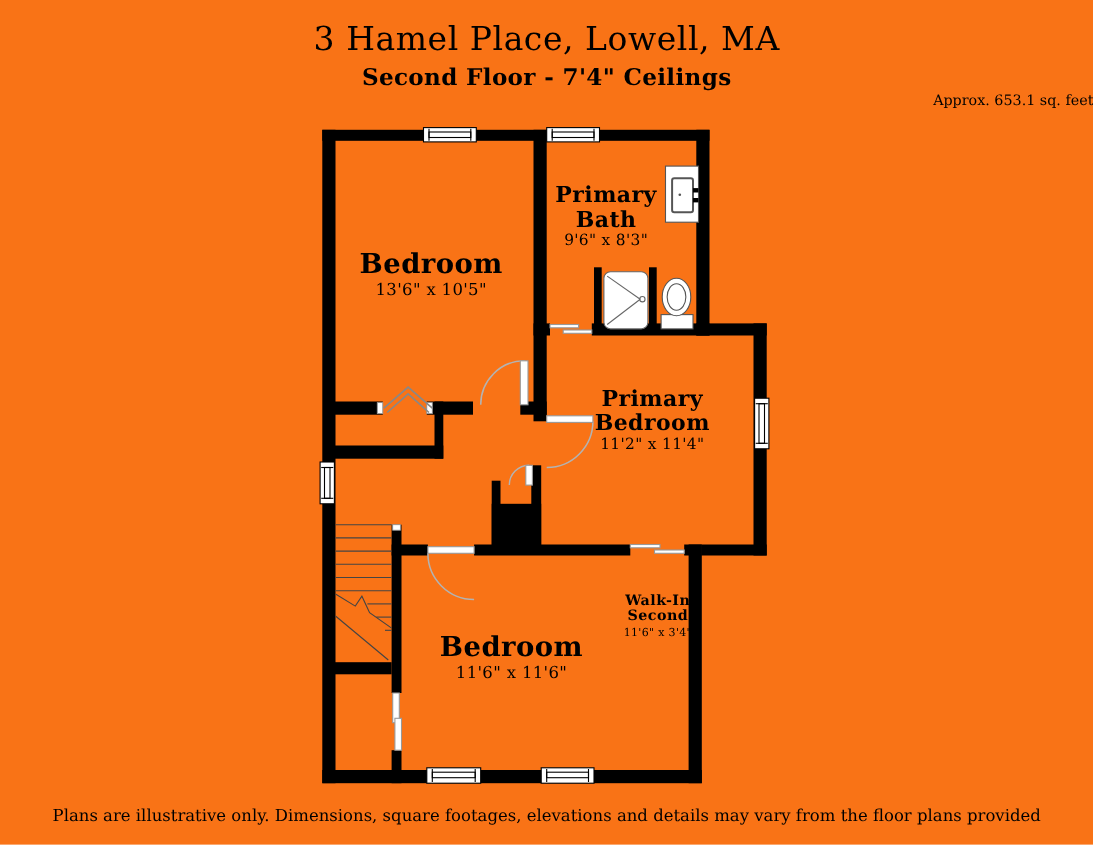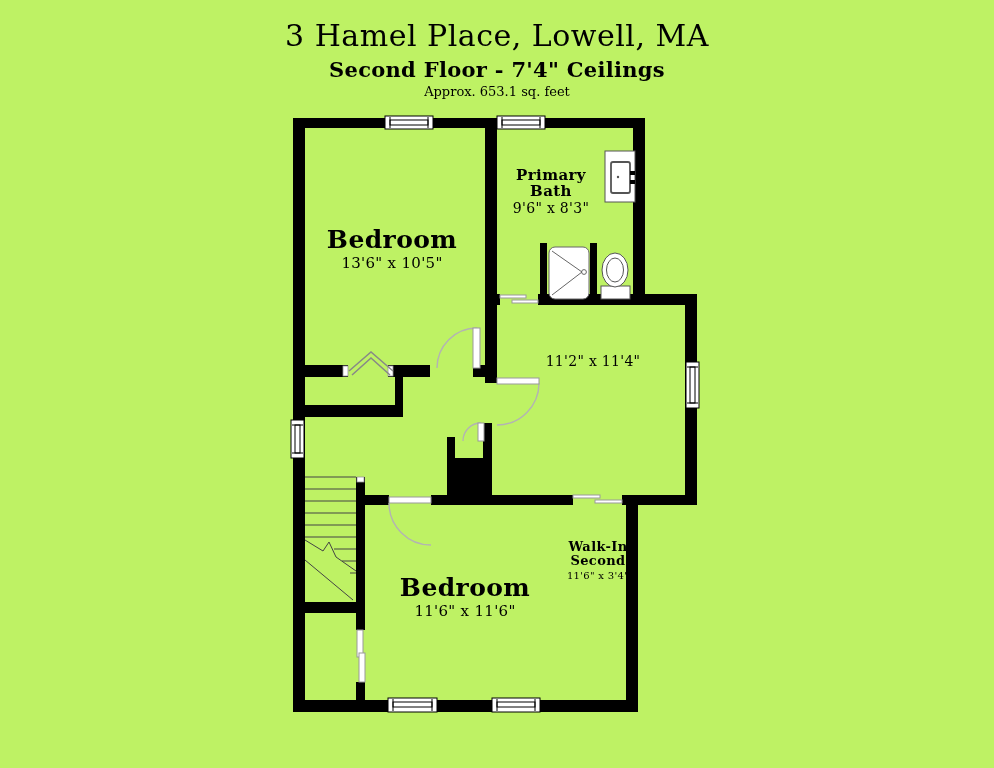--- a/index.html
+++ b/index.html
@@ -1,28 +1,28 @@
 <!DOCTYPE html>
 <html><head>
 <meta charset="utf-8">
 <style>
   html,body{margin:0;padding:0;background:#fff;}
-  .page{position:relative;width:994px;height:768px;background:#bef264;overflow:hidden;
+  .page{position:relative;width:994px;height:768px;background:#f97316;overflow:hidden;
         font-family:"DejaVu Serif","Liberation Serif",serif;color:#000;}
   .hdr{position:absolute;left:0;top:0;width:100%;text-align:center;}
   .title{font-size:30px;font-weight:normal;margin:18px 0 0 0;letter-spacing:.5px;}
   .subtitle{font-size:21px;font-weight:bold;margin:4px 0 0 0;letter-spacing:.3px;}
-  .areanote{font-size:13px;margin:2px 0 0 0;}
+  .areanote{font-size:13px;margin:2px 0 0 0;text-align:right;}
   .plan-svg{position:absolute;left:0;top:0;}
   .room-label{position:absolute;transform:translateX(-50%);text-align:center;line-height:1.08;}
   .room-name{font-weight:bold;letter-spacing:.4px;}
   .room-dims{letter-spacing:.3px;margin-top:2px;}
   .lbl-lg .room-name{font-size:25px;}
   .lbl-lg .room-dims{font-size:15px;}
-  .lbl-md .room-name{font-size:15px;}
+  .lbl-md .room-name{font-size:20px;}
   .lbl-md .room-dims{font-size:14px;}
   .lbl-sm .room-name{font-size:13px;line-height:1.1;}
   .lbl-sm .room-dims{font-size:10px;}
   .footer{position:absolute;left:0;top:732px;width:100%;text-align:center;font-size:15px;}
 </style>
 </head>
 <body>
 
 <div class="page">
 
@@ -190,27 +190,29 @@
     <div class="room-name">Bedroom</div>
     <div class="room-dims">13'6" x 10'5"</div>
   </div>
 
   <div class="room-label lbl-md" style="left:551px;top:167px;width:110px;">
     <div class="room-name">Primary Bath</div>
     <div class="room-dims">9'6" x 8'3"</div>
   </div>
 
   <div class="room-label lbl-md" style="left:593px;top:352px;width:140px;">
+    <div class="room-name">Primary Bedroom</div>
     <div class="room-dims">11'2" x 11'4"</div>
   </div>
 
   <div class="room-label lbl-lg" style="left:465px;top:574px;">
     <div class="room-name">Bedroom</div>
     <div class="room-dims">11'6" x 11'6"</div>
   </div>
 
   <div class="room-label lbl-sm" style="left:598px;top:540px;width:78px;">
     <div class="room-name">Walk-In Second</div>
     <div class="room-dims">11'6" x 3'4"</div>
   </div>
 
+  <div class="footer">Plans are illustrative only. Dimensions, square footages, elevations and details may vary from the floor plans provided</div>
 
 </div>
 
 </body></html>

